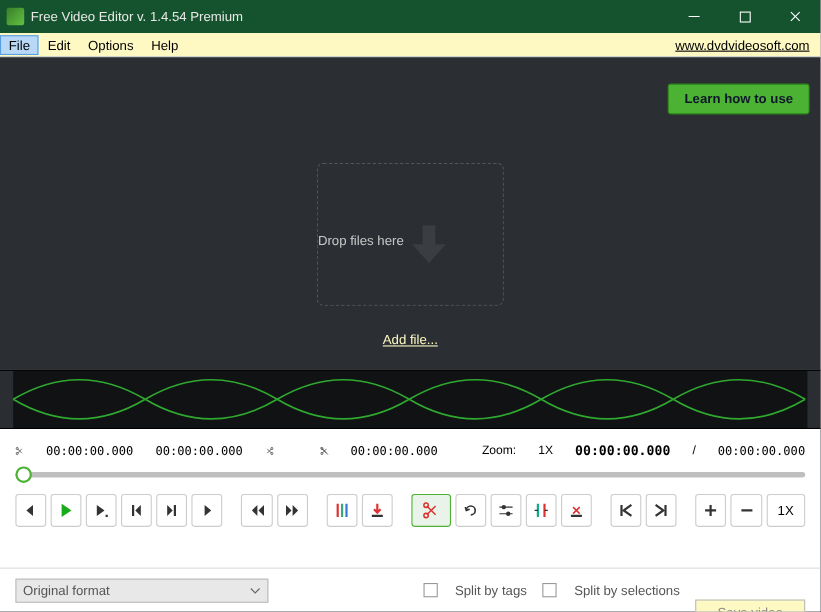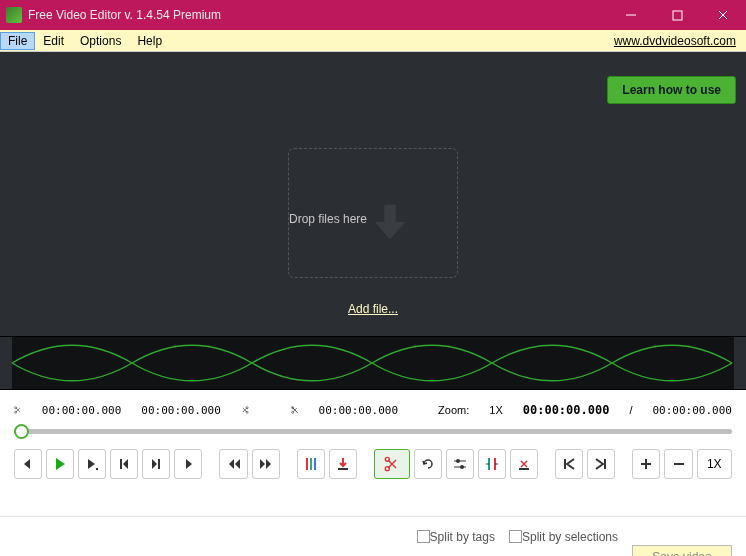--- a/index.html
+++ b/index.html
@@ -1,19 +1,19 @@
 <!DOCTYPE html>
 <html><head>
 <meta charset="utf-8">
 <style>
 * { margin: 0; padding: 0; box-sizing: border-box; font-family: "Segoe UI", Arial, sans-serif; }
 body { width: 746px; height: 556px; background: #fff; display: flex; flex-direction: column; overflow: hidden; }
 
 
-.titlebar { height: 30px; background: #be185d; display: flex; align-items: center; padding-left: 6px; color: #e8e8e8; font-size: 12px; }
+.titlebar { height: 30px; background: #14532d; display: flex; align-items: center; padding-left: 6px; color: #e8e8e8; font-size: 12px; }
 .titlebar .logo { width: 16px; height: 16px; background: linear-gradient(135deg, #3a7d2a, #63c341); border-radius: 2px; margin-right: 6px; }
 .titlebar .title { flex: 1; }
 .titlebar .winbtn { width: 46px; height: 30px; display: flex; align-items: center; justify-content: center; font-size: 14px; cursor: pointer; }
 .titlebar .winbtn svg { stroke: #fff; }
 
 
 .menubar { height: 22px; background: #fef9c3; display: flex; align-items: center; font-size: 12px; border-bottom: 1px solid #ccc; }
 .menubar .menuitem { padding: 2px 8px; cursor: pointer; }
 .menubar .menuitem.active { background: #b8d8f8; border: 1px solid #5a9fe0; padding: 1px 7px; }
 .menubar .spacer { flex: 1; }
@@ -48,21 +48,21 @@
 .tbtn.wide { width: 38px; }
 .tbtn.sel { background: #eaf3ea; border-color: #4bb233; }
 .tbtn.sel svg path, .tbtn.sel svg line { stroke: #d9302c; }
 .tsep { width: 10px; }
 .tbtn svg { width: 16px; height: 16px; }
 
 
 .bottombar { height: 40px; border-top: 1px solid #ddd; display: flex; align-items: center; padding: 0 14px; gap: 14px; font-size: 12px; margin-top: auto;}
 .formatsel { width: 230px; height: 22px; background: #e8e8e8; border: 1px solid #bbb; display: flex; align-items: center; padding: 0 6px; color: #555; cursor: pointer; justify-content: space-between; }
 .bottombar .spacer { flex: 1; }
-.chk { display: flex; align-items: center; gap: 0; color: #555; }
+.chk { display: flex; align-items: center; gap: 16px; color: #555; }
 .chk .box { width: 13px; height: 13px; border: 1px solid #999; background: #fff; }
 .savebtn { width: 100px; height: 24px; background: #fef9c3; border: 1px solid #bbb; color: #888; display: flex; align-items: center; justify-content: center; margin-top: 40px; }
 
 .tc { font-family: "Consolas", monospace; font-size: 11px; }
 </style>
 </head>
 <body>
 
 <div class="titlebar">
   <div class="logo"></div>
@@ -267,20 +267,26 @@
     </div>
   <div class="tbtn">
       <svg viewBox="0 0 16 16">
         <line x1="3" y1="8" x2="13" y2="8" stroke="#333" stroke-width="2"></line>
       </svg>
     </div>
   <div class="tbtn wide">1X</div>
 </div>
 
 <div class="bottombar">
+  <div class="formatsel">
+    <span>Original format</span>
+    <svg width="10" height="10">
+        <path d="M1 3 L5 7 L9 3" stroke="#666" fill="none"></path>
+      </svg>
+  </div>
   <div class="spacer"></div>
   <label class="chk">
       <span class="box"></span>
       <span>Split by tags</span>
     </label>
   <label class="chk">
       <span class="box"></span>
       <span>Split by selections</span>
     </label>
   <div class="savebtn">Save video</div>

